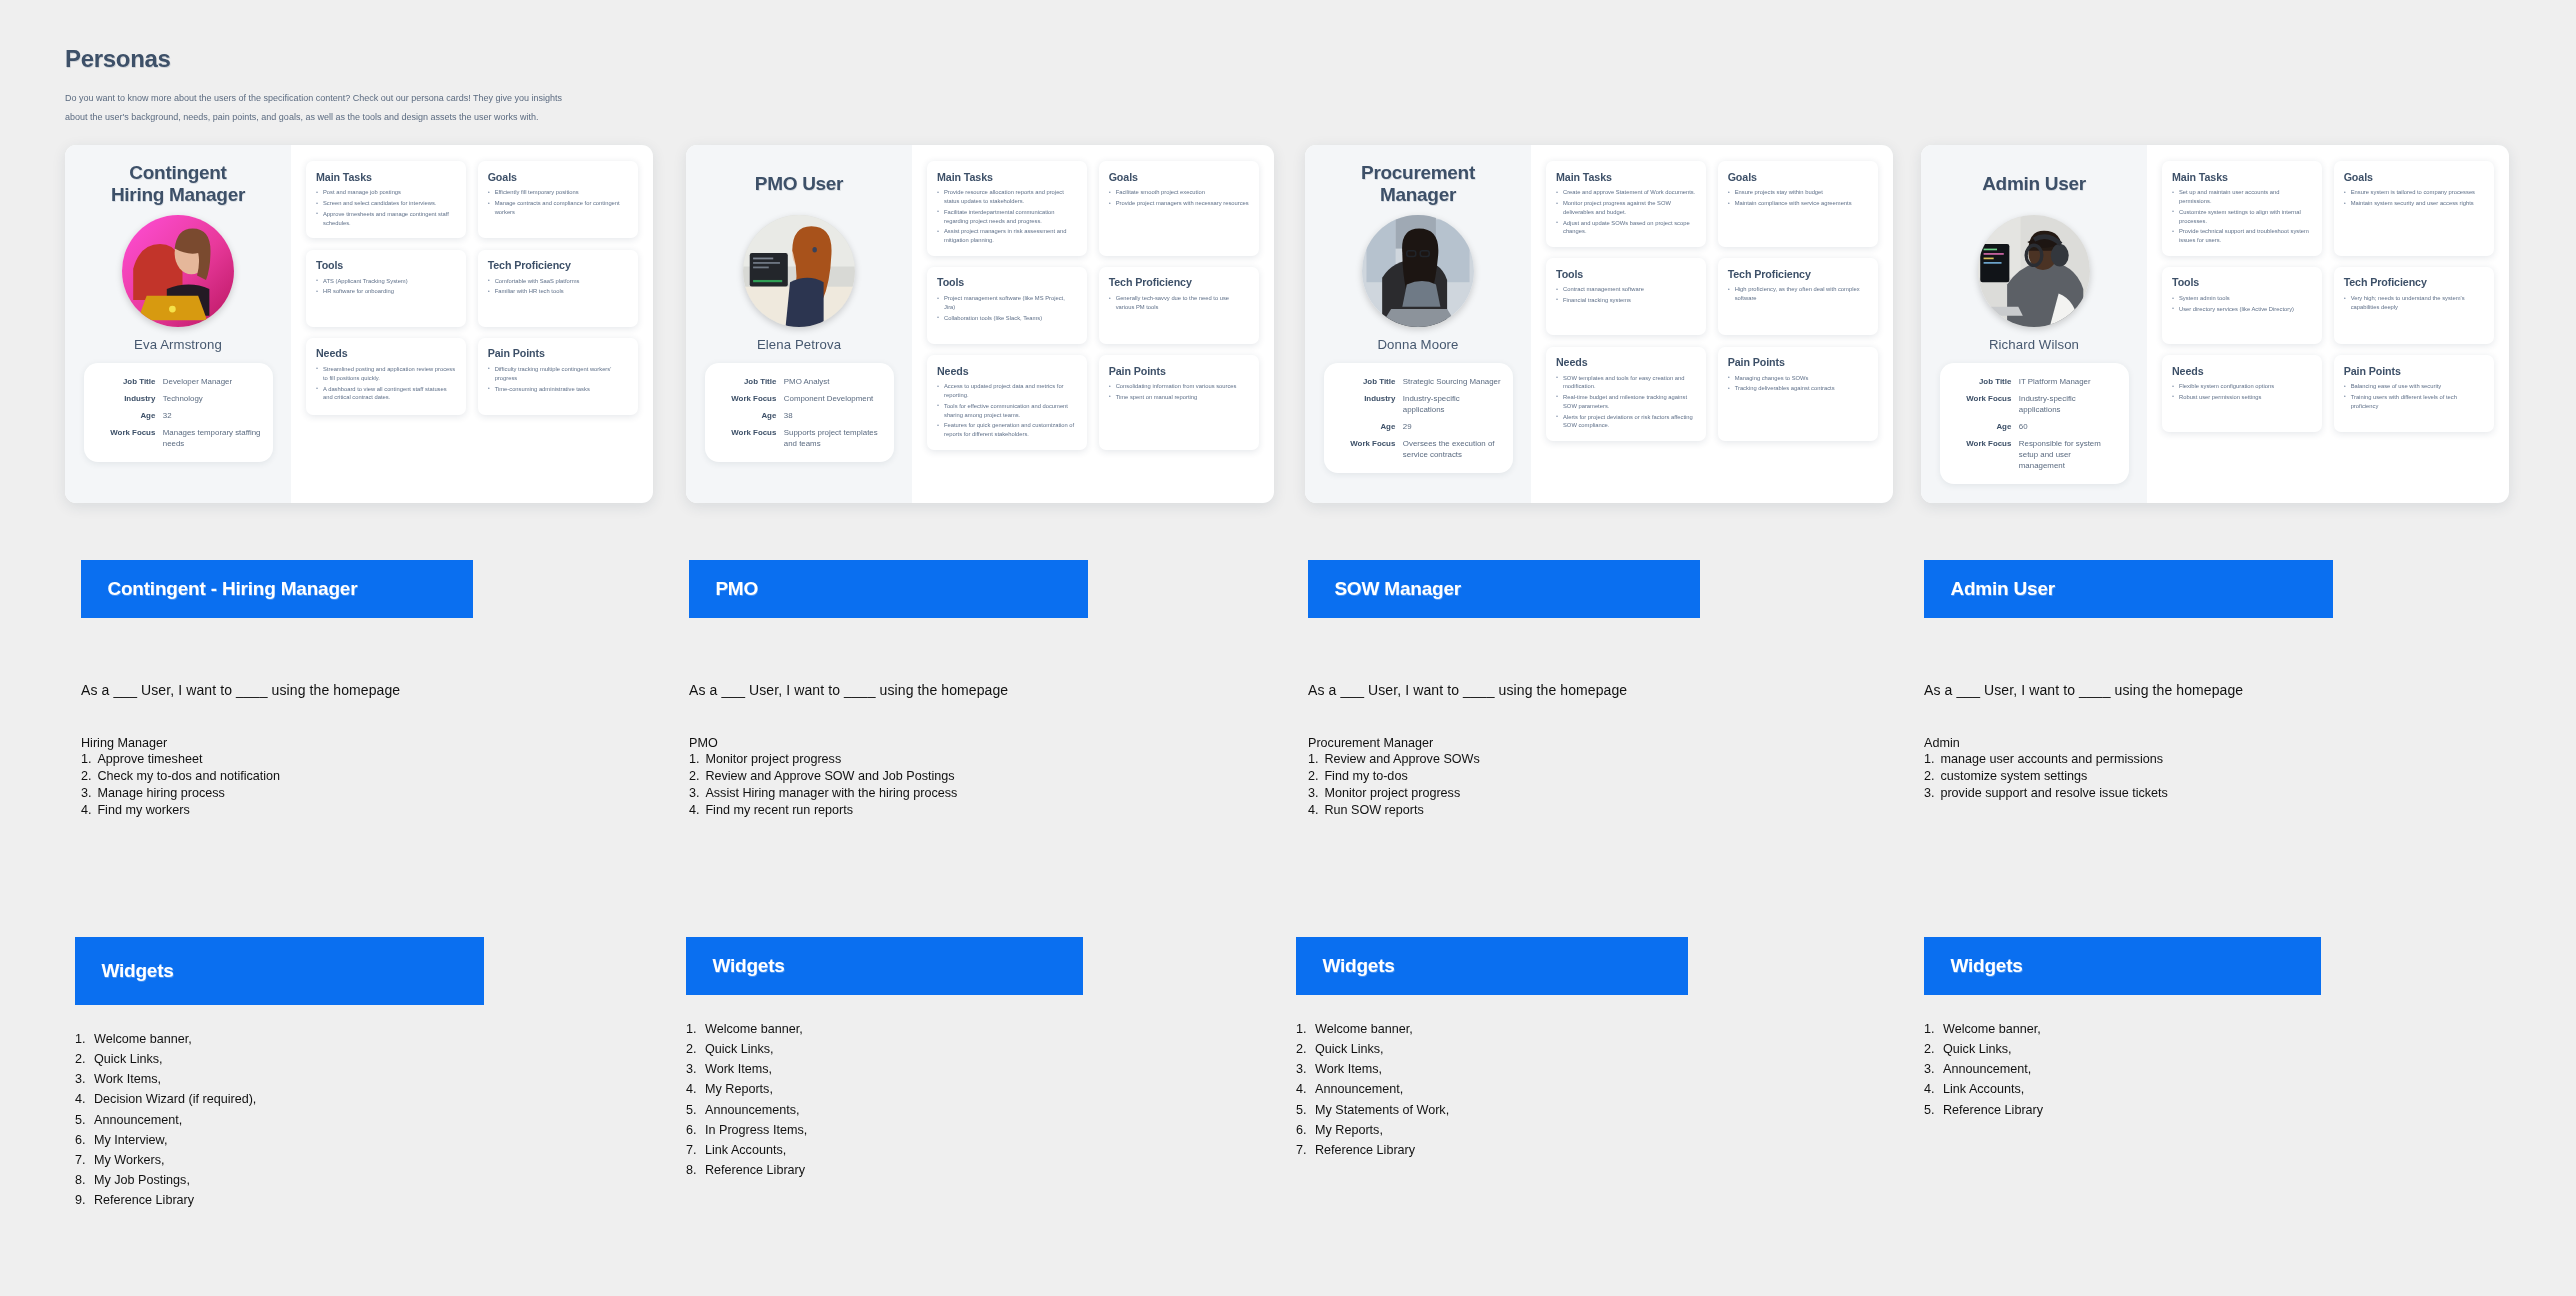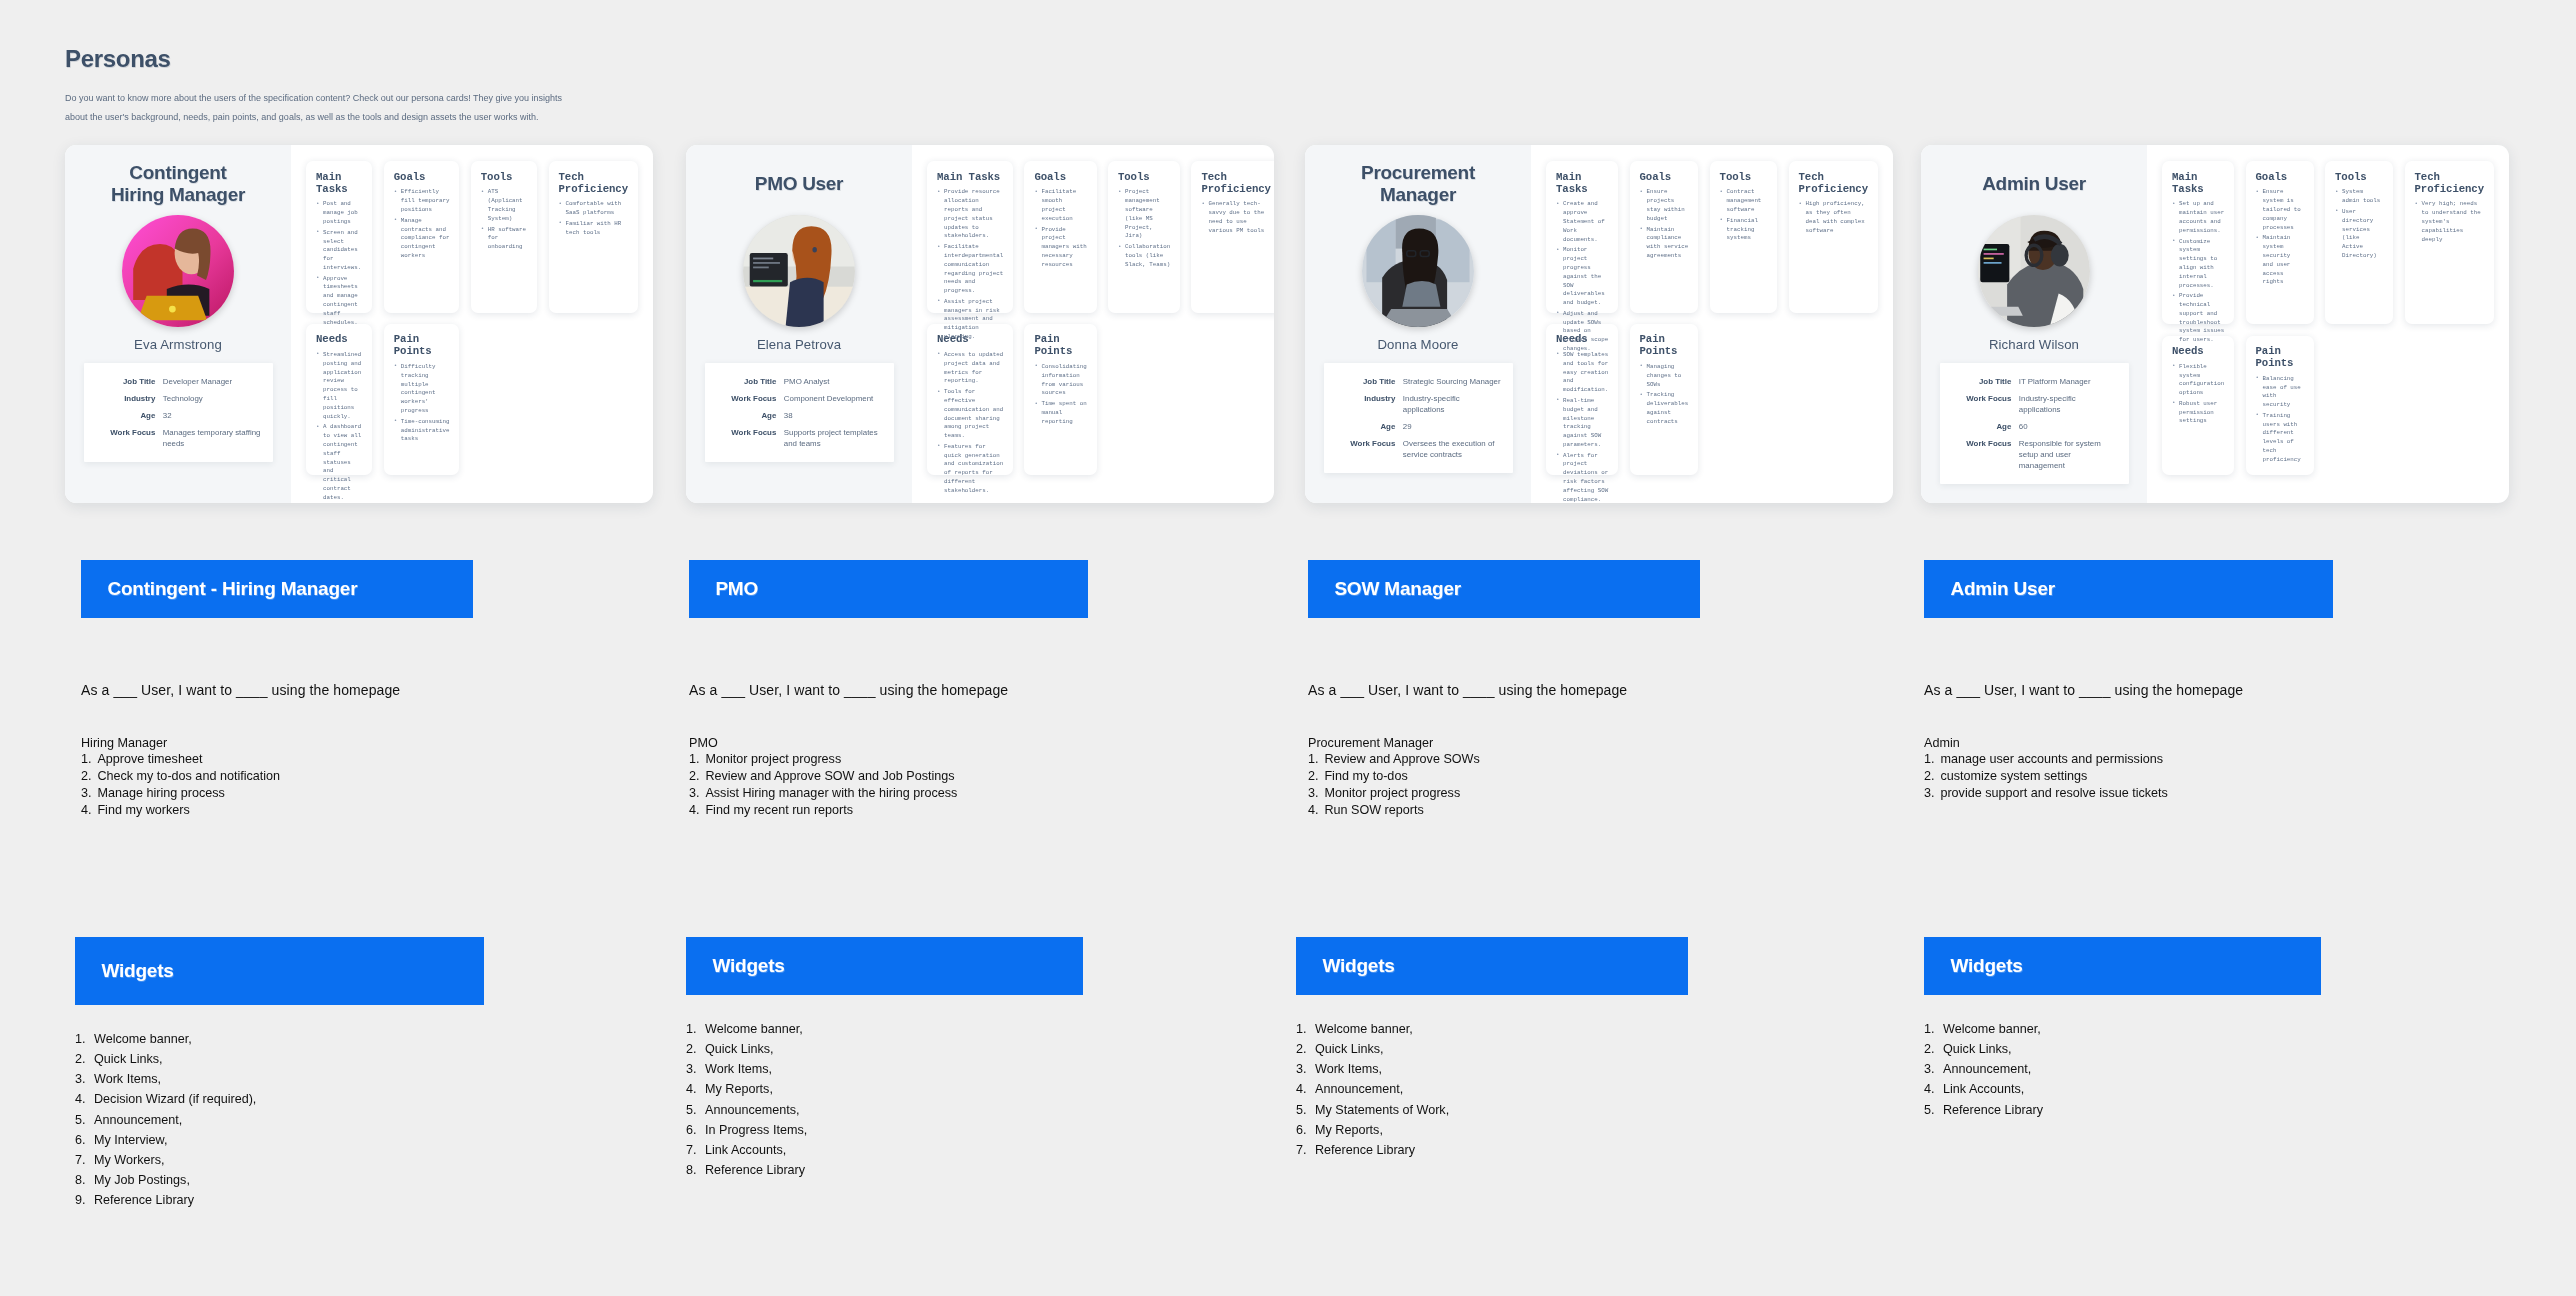--- a/index.html
+++ b/index.html
@@ -53,35 +53,35 @@
     box-shadow: 0 2.5px 7.5px rgba(0,0,0,.18);
     flex: 0 0 auto;
   }
   .avatar svg { display: block; width: 100%; height: 100%; }
   .person-name {
     margin-top: 10px; font-size: 13.2px; color: #46586f; font-weight: 400;
     letter-spacing: 0.1px;
   }
   .facts {
     margin-top: 11.3px; width: 189px; background: #fff;
-    border-radius: 1px; padding: 12.6px 11.3px;
+    border-radius: 14px; padding: 12.6px 11.3px;
     box-shadow: 0 1.9px 6.3px rgba(30,45,70,.08);
   }
   .fact-row { display: flex; margin-bottom: 5.7px; font-size: 7.9px; line-height: 1.42; }
   .fact-row:last-child { margin-bottom: 0; }
   .fact-k {
     width: 68px; flex: 0 0 68px; text-align: right; padding-right: 7.5px;
     font-weight: 700; color: #3d5068;
   }
   .fact-v { color: #5b6b80; }
 
   .persona-right {
     flex: 1; padding: 16.4px 15px; display: grid;
-    grid-template-columns: 1fr 1fr 1fr 1fr; grid-template-rows: auto auto auto;
-    gap: 11.3px 11.3px; align-content: start; font-family: Liberation Mono, monospace;
+    grid-template-columns: 1fr 1fr; grid-template-rows: auto auto auto;
+    gap: 11.3px 11.3px; align-content: start;
   }
   .tile {
     background: #fff; border-radius: 7px; padding: 9.4px 10px 8.8px 10px;
     box-shadow: 0 1.9px 7px rgba(30,45,70,.11);
     min-height: 77px;
   }
   .tile-h {
     font-size: 10.7px; font-weight: 800; color: #3d5068;
     margin-bottom: 5.7px; letter-spacing: -0.1px;
   }

